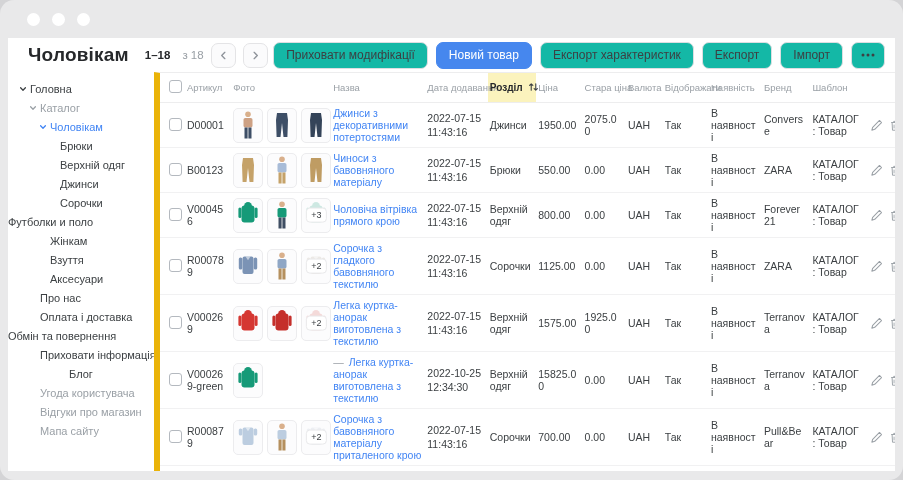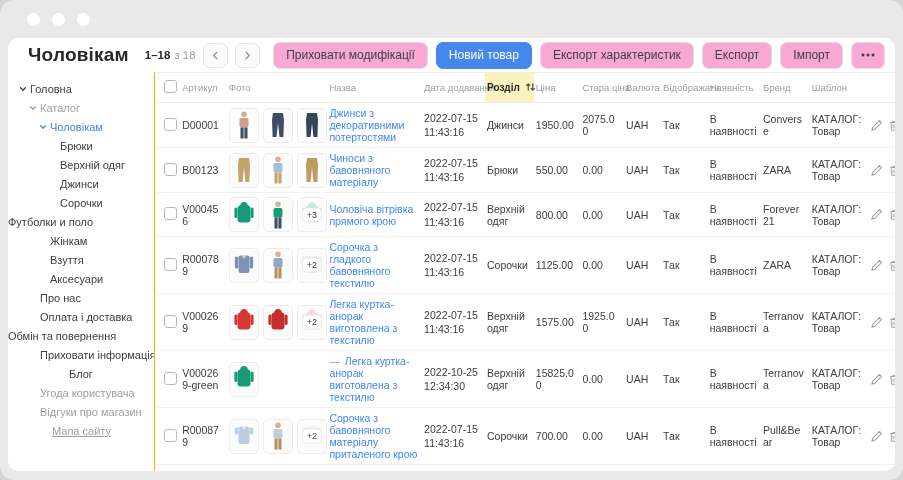--- a/index.html
+++ b/index.html
@@ -1,41 +1,41 @@
 <!DOCTYPE html>
 <html><head>
 <meta charset="utf-8">
 <style>
   html,body{margin:0;padding:0;background:#d4d4d6;}
   *{box-sizing:border-box;}
   .screen{width:903px;height:480px;background:#e9e9ea;border-radius:14px;position:relative;overflow:hidden;
           font-family:"Liberation Sans",sans-serif;margin:0 auto;}
   .titlebar{height:38px;display:flex;align-items:center;gap:12px;padding-left:27px;}
   .dot{width:13px;height:13px;border-radius:50%;background:#ffffff;}
-  .panel{position:absolute;left:8px;right:8px;top:38px;bottom:9px;background:#fff;border-radius:10px;
+  .panel{position:absolute;left:8px;right:8px;top:38px;bottom:9px;background:#fff;border-radius:0;
          overflow:hidden;display:flex;flex-direction:column;}
   .panel-header{height:34px;flex:0 0 34px;display:flex;align-items:center;padding:0 10px 0 20px;}
   .title{font-size:19px;font-weight:700;color:#26282b;letter-spacing:.2px;}
-  .pag{margin-left:16px;font-size:11.5px;display:flex;gap:4px;align-items:flex-end;}
+  .pag{margin-left:16px;font-size:11.5px;display:flex;gap:12px;align-items:flex-end;}
   .pag .range{color:#26282b;font-weight:700;}
   .pag .of{color:#9aa0a6;}
   .nav-btn{width:25px;height:25px;border:1px solid #e4e4e6;background:#fbfbfc;border-radius:7px;margin-left:7px;
            display:inline-flex;align-items:center;justify-content:center;color:#8f949b;cursor:pointer;padding:0;}
   .actions{margin-left:auto;display:flex;gap:8px;align-items:center;}
-  .btn{border:1px solid #dcdee1;background:#f9a8d4;color:#3c4043;font-size:12px;font-weight:500;
+  .btn{border:1px solid #dcdee1;background:#14b8a6;color:#3c4043;font-size:12px;font-weight:500;
        padding:6px 12px;border-radius:7px;font-family:inherit;cursor:pointer;white-space:nowrap;line-height:1;height:27px;}
   .btn.primary{background:#4687ee;border-color:#4687ee;color:#ffffff;}
   .btn.icon-only{padding:6px 9px;display:inline-flex;align-items:center;}
   .panel-body{flex:1;display:flex;overflow:hidden;}
   .sidebar{width:146px;flex:0 0 146px;padding-top:7px;overflow:hidden;}
   .side-item{height:19px;display:flex;align-items:center;font-size:11px;color:#3c4043;cursor:pointer;white-space:nowrap;}
   .side-item .chev{display:inline-flex;margin-right:3px;color:inherit;}
   .side-item.active{color:#4285f4;}
   .side-item.muted{color:#9aa0a6;}
-  .content{flex:1;border-left:1px solid #eab308;border-top:1px solid #ededee;overflow:hidden;}
+  .content{flex:1;border-left:6px solid #eab308;border-top:1px solid #ededee;overflow:hidden;}
   table{width:100%;border-collapse:collapse;table-layout:fixed;}
   th{font-size:9.5px;font-weight:400;color:#9aa0a6;text-align:left;padding:7px 4px 7px 2px;
      border-bottom:1px solid #ededee;white-space:nowrap;}
   th.sorted{background:#fbf3bd;color:#26282b;font-weight:700;font-size:10px;}
   td{font-size:10.5px;color:#3c4043;padding:4px 4px 4px 2px;border-bottom:1px solid #f1f1f2;
      vertical-align:middle;word-wrap:break-word;height:41px;}
   .cb{display:inline-block;width:13px;height:13px;border:1.5px solid #b4b9bf;border-radius:3px;background:#fff;cursor:pointer;}
   td.c-check,th.c-check{padding-left:9px;}
   .photos{display:flex;gap:4px;}
   .thumb{width:30px;height:35px;border:1px solid #ececee;border-radius:5px;background:#fcfcfd;
@@ -155,21 +155,21 @@
           </div>
           <div class="side-item" style=" justify-content: center;">
             <span>Блог</span>
           </div>
           <div class="side-item muted" style="padding-left: 32px;">
             <span>Угода користувача</span>
           </div>
           <div class="side-item muted" style="padding-left: 32px;">
             <span>Відгуки про магазин</span>
           </div>
-          <div class="side-item muted" style="padding-left: 44px; text-decoration: underline;">
+          <div class="side-item muted" style="padding-left: 32px;">
             <span>Мапа сайту</span>
           </div>
         </div>
       <div class="content">
         <table>
           <colgroup>
               <col style="width: 3.4%;">
               <col style="width: 6.3%;">
               <col style="width: 13.6%;">
               <col style="width: 12.8%;">

